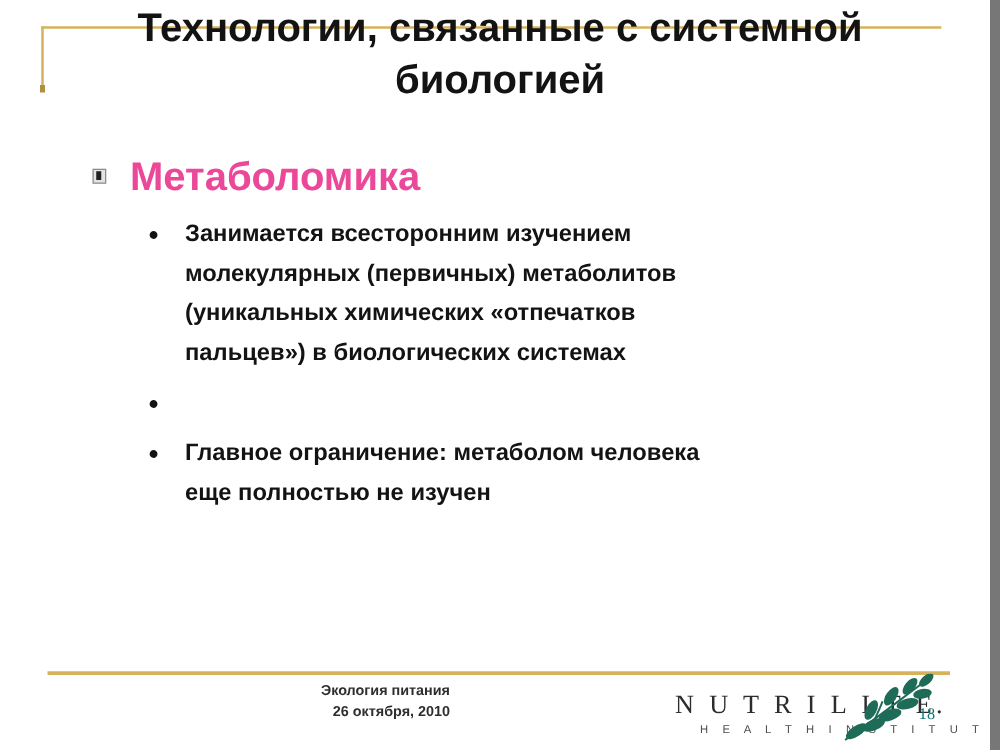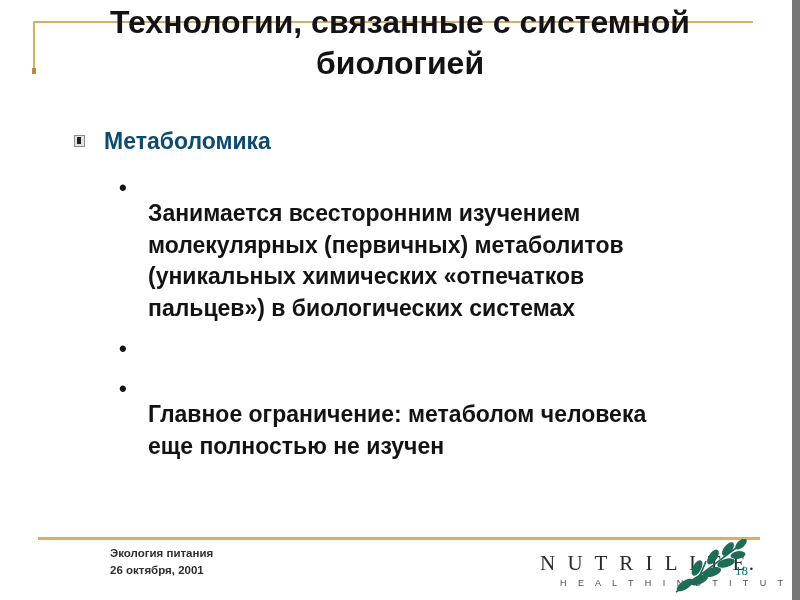--- a/index.html
+++ b/index.html
@@ -45,50 +45,49 @@
     display: inline-block;
     position: relative;
     margin-right: 19px;
     flex: 0 0 auto;
   }
   .sq-bullet .inner {
     position: absolute; left: 2px; top: 1px;
     width: 4px; height: 7px; background: #1f1f1f;
   }
   .bullet1-text {
-    font-size: 23px; font-weight: bold; color: #0c4a6e;
+    font-size: 32px; font-weight: bold; color: #ec4899;
     line-height: 34px;
   }
   .sub-list {
     position: absolute; left: 119px; top: 172px; width: 620px;
     margin: 0; padding: 0; list-style: none;
   }
   .sub-item {
     display: flex;
     margin: 0 0 9px 0;
   }
   .dot {
     flex: 0 0 29px;
     font-size: 22px; font-weight: bold; color: #131313;
     line-height: 31px;
   }
   .sub-text {
-    font-size: 23px; font-weight: bold; color: #131313;
+    font-size: 19px; font-weight: bold; color: #131313;
     line-height: 31.5px;
     white-space: pre-line;
-    margin-top: 26px;
   }
   
   .footer-line {
     position: absolute; left: 38px; top: 537px;
     width: 722px; height: 3px; background: #d7b25c;
   }
   .footer-block {
     position: absolute; left: 110px; top: 545px; width: 250px;
-    text-align: left;
+    text-align: right;
     font-size: 11.5px; font-weight: bold; color: #2e2e2e;
     line-height: 16.5px;
   }
   .page-number {
     position: absolute; left: 735px; top: 563px;
     font-family: "Liberation Serif", serif;
     font-size: 13px; color: #0f766e;
   }
   
   .logo {
@@ -145,21 +144,21 @@
       <span class="dot">•</span>
       <span class="sub-text">Главное ограничение: метаболом человека
 еще полностью не изучен</span>
     </li>
   </ul>
 
   <div class="footer-line"></div>
 
   <div class="footer-block">
     <div>Экология питания</div>
-    <div>26 октября, 2001</div>
+    <div>26 октября, 2010</div>
   </div>
 
   <div class="logo">
     <div class="logo-name">N U T R I L I T E.</div>
     <div class="logo-sub">H E A L T H   I N S T I T U T E</div>
   </div>
 
   <svg class="leaf" viewBox="0 0 76 56" aria-hidden="true">
     <g stroke="#1e6b58" stroke-width="1.6" fill="none">
       <path d="M4,53 C 18,44 36,30 68,6"></path>

